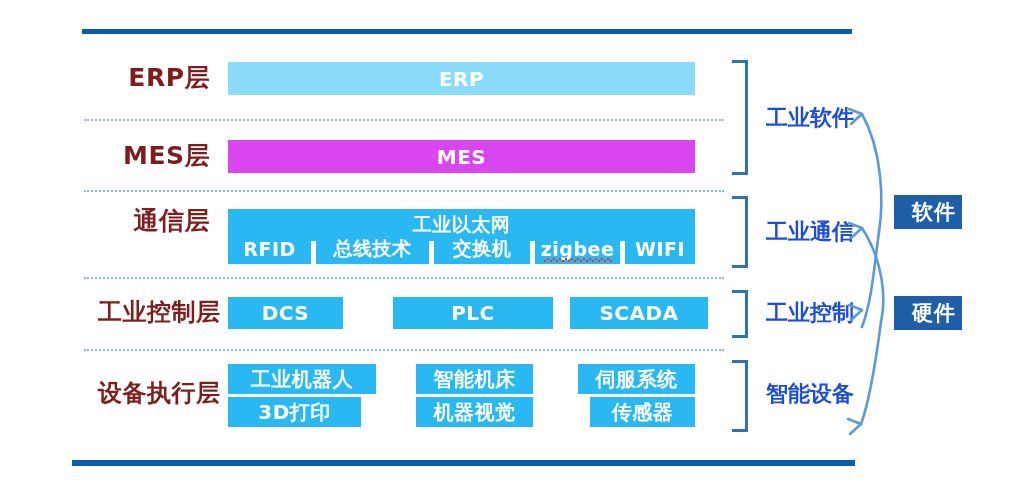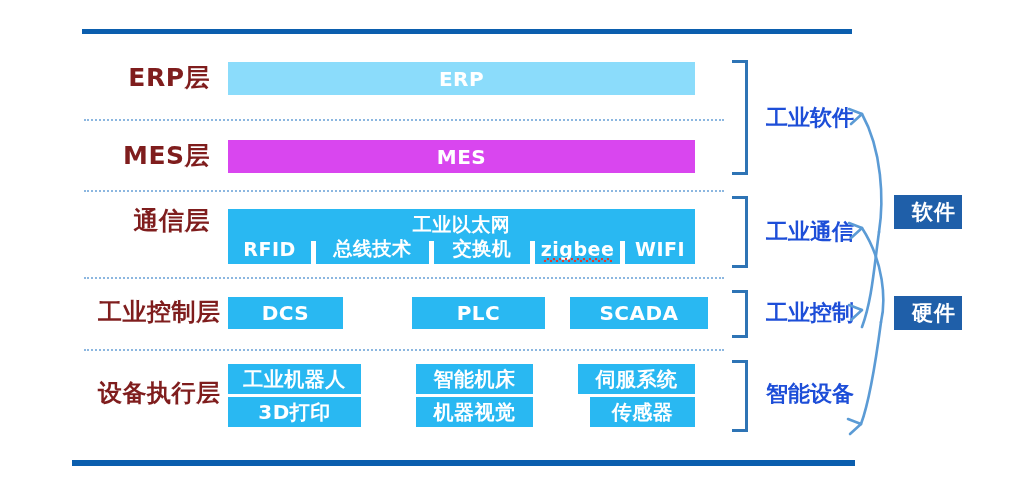--- a/index.html
+++ b/index.html
@@ -111,26 +111,26 @@
   <div class="box cyan" style="left:316px;top:234px;width:113px;height:30px;font-size:19px;">总线技术</div>
   <div class="box cyan" style="left:535px;top:234px;width:85px;height:30px;font-size:19px;position:absolute;">
     <span>zigbee</span>
     <span class="squiggle"></span>
   </div>
   <div class="box cyan" style="left:434px;top:234px;width:96px;height:30px;font-size:19px;">交换机</div>
   <div class="box cyan" style="left:625px;top:234px;width:70px;height:30px;font-size:19px;">WIFI</div>
 
   <div class="layer-name" style="left:98px;top:300px;width:112px;font-size:24px;">工业控制层</div>
   <div class="box cyan" style="left:228px;top:297px;width:115px;height:32px;font-size:20px;">DCS</div>
-  <div class="box cyan" style="left:412px;top:297px;width:133px;height:32px;font-size:20px;">PLC</div>
+  <div class="box cyan" style="left:393px;top:297px;width:160px;height:32px;font-size:20px;">PLC</div>
   <div class="box cyan" style="left:570px;top:297px;width:138px;height:32px;font-size:20px;">SCADA</div>
 
   <div class="layer-name" style="left:98px;top:381px;width:112px;font-size:24px;">设备执行层</div>
 
-  <div class="box cyan" style="left:228px;top:364px;width:133px;height:30px;font-size:20px;">工业机器人</div>
+  <div class="box cyan" style="left:228px;top:364px;width:148px;height:30px;font-size:20px;">工业机器人</div>
   <div class="box cyan" style="left:416px;top:364px;width:117px;height:30px;font-size:20px;">智能机床</div>
   <div class="box cyan" style="left:578px;top:364px;width:117px;height:30px;font-size:20px;text-align:center;">伺服系统</div>
 
   <div class="box cyan" style="left:228px;top:397px;width:133px;height:30px;font-size:20px;">3D打印</div>
   <div class="box cyan" style="left:416px;top:397px;width:117px;height:30px;font-size:20px;">机器视觉</div>
   <div class="box cyan" style="left:590px;top:397px;width:105px;height:30px;font-size:20px;">传感器</div>
 
   <div class="bracket" style="left:732px;top:60px;height:115px;"></div>
   <div class="bracket" style="left:732px;top:196px;height:72px;"></div>
   <div class="bracket" style="left:732px;top:290px;height:48px;"></div>

